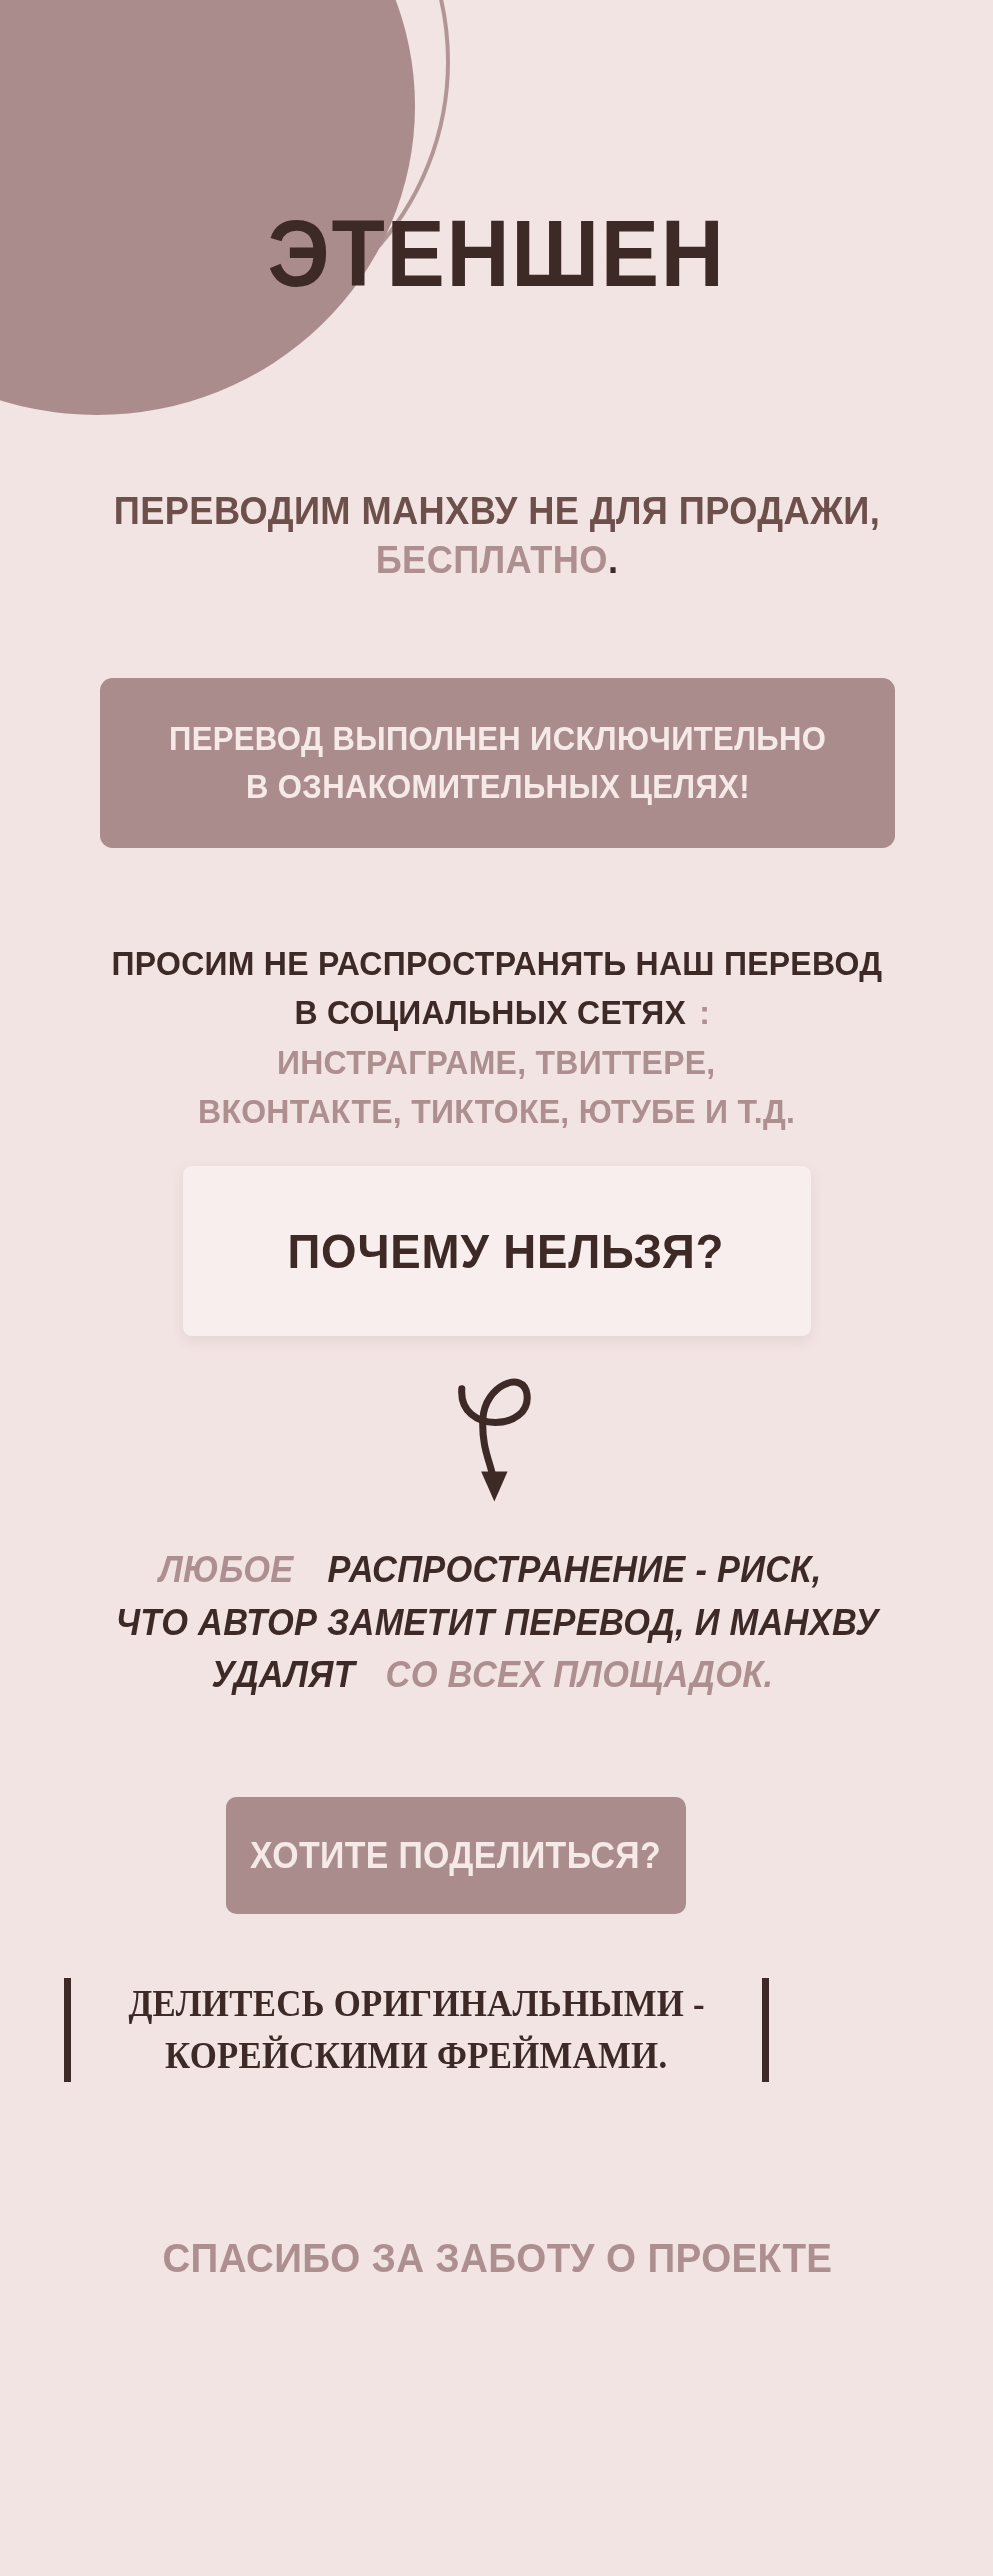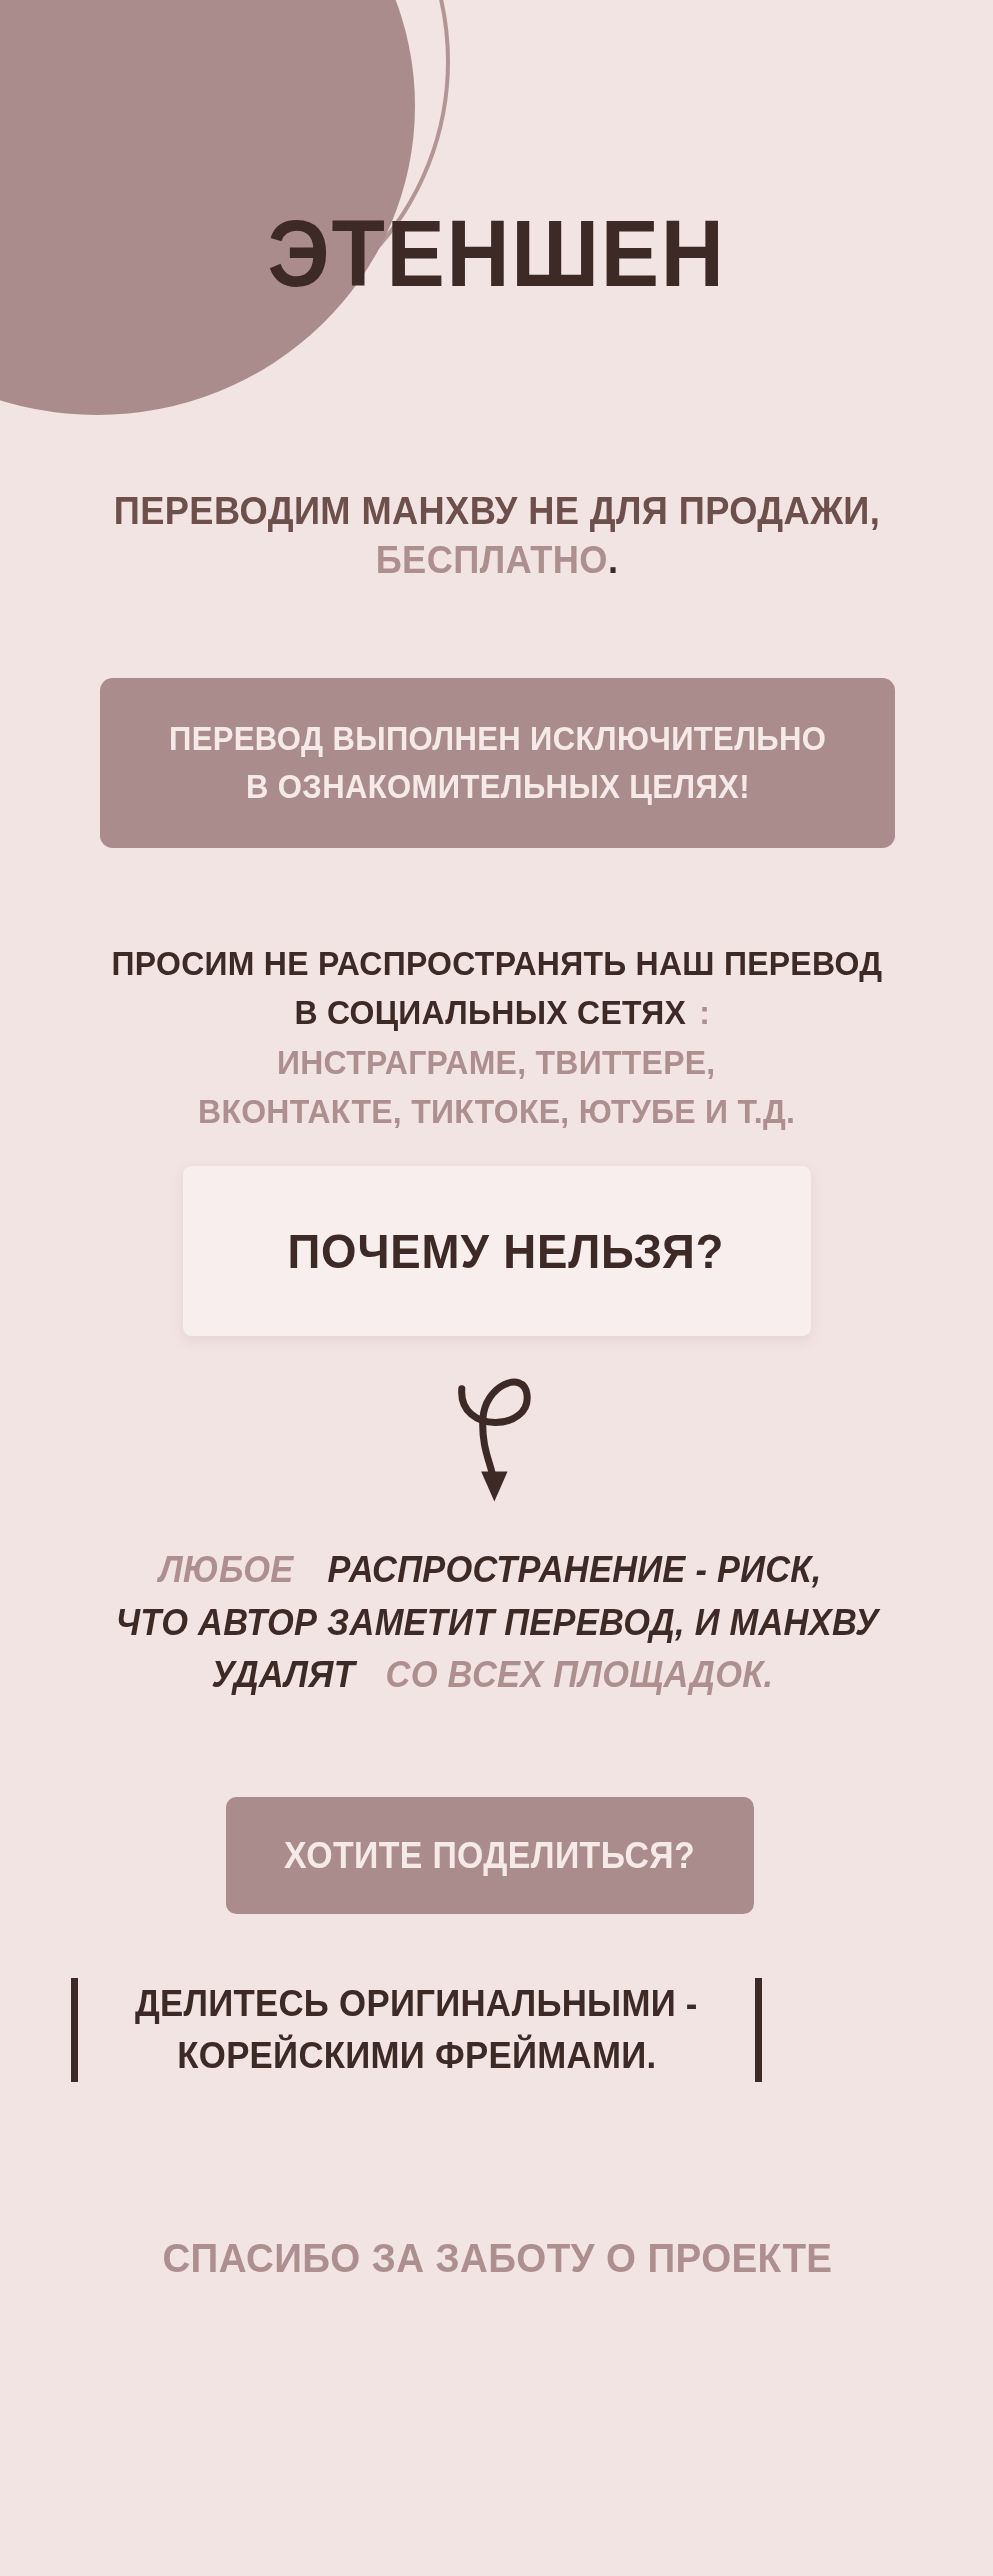--- a/index.html
+++ b/index.html
@@ -116,38 +116,38 @@
     color:#3d2a27;
     letter-spacing:0.3px;
     font-style:italic;
   }
   .para3 span { display:inline-block; transform:scaleX(0.93); }
   .para3 .soft { color:#ad8f8f; }
 
   .sharebtn {
     position:absolute;
     top:1797px; left:226px;
-    width:528px; height:117px;
+    width:460px; height:117px;
     background:#ab8c8c;
     border-radius:10.6px;
     display:flex; align-items:center; justify-content:center;
   }
   .sharebtn span {
     color:#f5eae8;
     font-size:36px;
     font-weight:bold;
     letter-spacing:0.4px;
     transform:scaleX(0.94);
     display:inline-block;
   }
 
   .quoted {
     position:absolute;
     top:1978px; left:0; width:833px;
-    display:flex; align-items:flex-start; justify-content:center;
+    display:flex; align-items:flex-start; justify-content:center;font-family:Liberation Serif, serif;
   }
   .qbar { width:7px; height:104px; background:#3d2a27; }
   .qtext {
     margin:0 39px;
     text-align:center;
     font-size:37px;
     line-height:1.4;
     font-weight:bold;
     color:#3d2a27;
     letter-spacing:0.3px;

